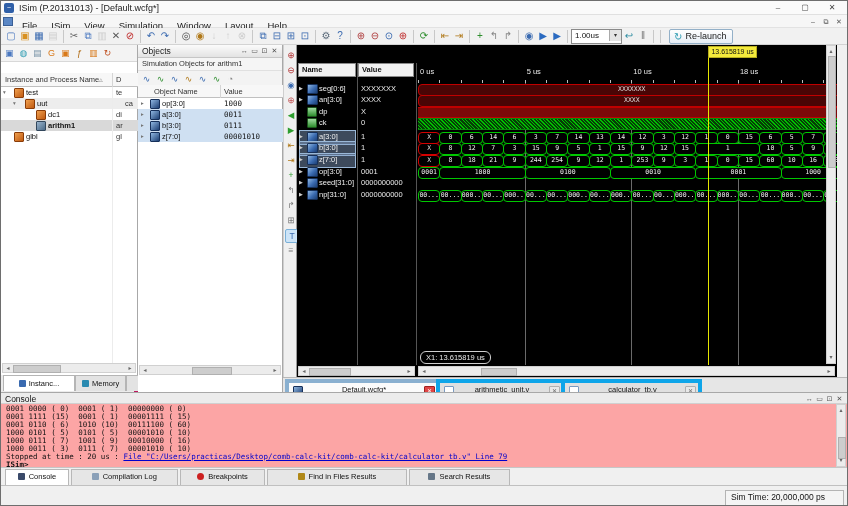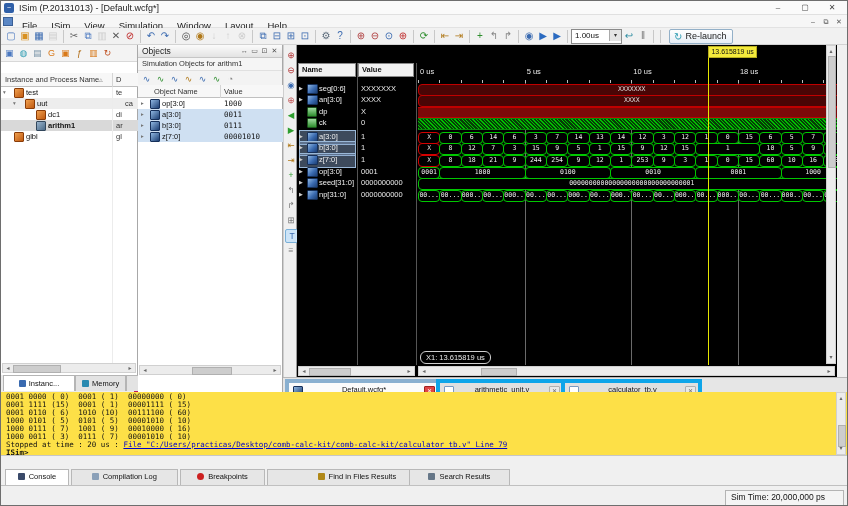--- a/index.html
+++ b/index.html
@@ -65,21 +65,21 @@
   .cursorlabel{position:absolute;background:#f4ea3c;color:#111;font-size:7px;line-height:10px;padding:0 2px;border:1px solid #b8ae1e;}
   .x1label{position:absolute;border:1px solid #cfcfcf;border-radius:6px;color:#e8e8e8;font-size:7.5px;line-height:11px;padding:0 5px;background:#000;}
   .selbox{position:absolute;background:rgba(135,165,205,0.45);border:1px solid #9ab8d8;}
   .doctab{position:absolute;top:1px;height:14px;font-size:7.5px;line-height:13px;border:4px solid #0ea5e9;background:#e0e0e0;text-align:center;}
   .doctab.active{background:#fbfbfb;border-color:#8ab0d0;border-bottom:2px solid #4a90d9;}
   .closebox{position:absolute;right:2px;top:2.5px;width:9px;height:9px;font-size:6px;line-height:9px;text-align:center;color:#666;border:1px solid #b0b0b0;background:#e8e8e8;border-radius:1px;}
   .closebox.red{background:#e04545;border-color:#a02020;color:#fff;}
   .dico{position:absolute;left:4px;top:3px;width:8px;height:8px;border-radius:1px;}
   
   .consolehead{left:0;top:391px;width:846px;height:12px;background:#ececec;border-top:1px solid #a8a8a8;border-bottom:1px solid #d0d0d0;font-size:8.5px;line-height:12px;padding-left:4px;}
-  .consolebody{left:0;top:391px;width:846px;height:64px;background:#fde047;border-bottom:1px solid #c6c6c6;overflow:hidden;}
+  .consolebody{left:0;top:403px;width:846px;height:64px;background:#fca5a5;border-bottom:1px solid #c6c6c6;overflow:hidden;}
   .cline{font-family:"DejaVu Sans Mono",monospace;font-size:7.5px;line-height:8px;white-space:pre;color:#111;padding-left:5px;}
   .clink{color:#0000cc;text-decoration:underline;}
   .ctab{position:absolute;top:1px;height:15px;border:1px solid #b8b8b8;background:#e6e6e6;font-size:7.5px;line-height:14px;text-align:center;}
   .ctab.active{background:#fff;border-bottom-color:#fff;}
   .statusbar{left:0;top:484px;width:846px;height:21px;background:#f0f0f0;border-top:1px solid #c0c0c0;}
   .simtime{position:absolute;right:3px;top:4px;width:112px;height:14px;border:1px solid #b4b4b4;font-size:8.5px;line-height:13px;padding-left:5px;background:#f4f4f4;}
 </style>
 </head>
 <body>
 
@@ -427,21 +427,20 @@
         <div class="seg" style="left: 121px; top: 122px; width: 20.33px;">0001</div>
         <div class="seg" style="left: 142.33px; top: 122px; width: 84.32px;">1000</div>
         <div class="seg" style="left: 227.65px; top: 122px; width: 84.32px;">0100</div>
         <div class="seg" style="left: 312.97px; top: 122px; width: 84.32px;">0010</div>
         <div class="seg" style="left: 398.29px; top: 122px; width: 84.32px;">0001</div>
         <div class="seg" style="left: 483.61px; top: 122px; width: 62.99px;">1000</div>
         <div style="position: absolute; left: 2px; top: 134px; color: rgb(207, 207, 207); font-size: 5px;">▶</div>
         <div class="busico" style="left: 10px; top: 133px;"></div>
         <div class="sname" style="left: 22px; top: 133px;">seed[31:0]</div>
         <div class="sval" style="left: 64px; top: 133px;">0000000000</div>
-        <div class="seg" style="left: 121px; top: 133px; width: 425.6px;">00000000000000000000000000000001</div>
         <div style="position: absolute; left: 2px; top: 146px; color: rgb(207, 207, 207); font-size: 5px;">▶</div>
         <div class="busico" style="left: 10px; top: 145px;"></div>
         <div class="sname" style="left: 22px; top: 145px;">np[31:0]</div>
         <div class="sval" style="left: 64px; top: 145px;">0000000000</div>
         <div class="seg" style="left: 121px; top: 145px; width: 20.33px;">00...</div>
         <div class="seg" style="left: 142.33px; top: 145px; width: 20.33px;">00...</div>
         <div class="seg" style="left: 163.66px; top: 145px; width: 20.33px;">000...</div>
         <div class="seg" style="left: 184.99px; top: 145px; width: 20.33px;">00...</div>
         <div class="seg" style="left: 206.32px; top: 145px; width: 20.33px;">000...</div>
         <div class="seg" style="left: 227.65px; top: 145px; width: 20.33px;">00...</div>
@@ -515,20 +514,20 @@
     <div class="a scrollv" id="con-vscroll" style="left:835px;top:0;width:10px;height:63px;">
         <div class="sarrow" style="left: 0px; top: 1px; width: 8px;">▴</div>
         <div class="sarrow" style="left: 0px; bottom: 1px; width: 8px;">▾</div>
         <div class="sthumb" style="left: 1px; top: 32px; width: 6px; height: 20px;"></div>
       </div>
   </div>
   <div class="a" id="con-tabs" style="left:0;top:467px;width:846px;height:17px;background:#f0f0f0;">
       <div class="ctab active" style="left: 4px; width: 61.8px;"><span style="display: inline-block; width: 7px; height: 7px; background: rgb(58, 74, 106); margin-right: 4px; vertical-align: -1px; border-radius: 1px;"></span>Console</div>
       <div class="ctab" style="left: 69.8px; width: 105px;"><span style="display: inline-block; width: 7px; height: 7px; background: rgb(138, 160, 184); margin-right: 4px; vertical-align: -1px; border-radius: 1px;"></span>Compilation Log</div>
       <div class="ctab" style="left: 178.8px; width: 83.4px;"><span style="display: inline-block; width: 7px; height: 7px; background: rgb(204, 32, 32); margin-right: 4px; vertical-align: -1px; border-radius: 50%;"></span>Breakpoints</div>
-      <div class="ctab" style="left: 266.2px; width: 137.4px; padding-left: 20px;"><span style="display: inline-block; width: 7px; height: 7px; background: rgb(176, 136, 24); margin-right: 4px; vertical-align: -1px; border-radius: 1px;"></span>Find in Files Results</div>
+      <div class="ctab" style="left: 266.2px; width: 137.4px;"><span style="display: inline-block; width: 7px; height: 7px; background: rgb(176, 136, 24); margin-right: 4px; vertical-align: -1px; border-radius: 1px;"></span>Find in Files Results</div>
       <div class="ctab" style="left: 407.6px; width: 99.6px;"><span style="display: inline-block; width: 7px; height: 7px; background: rgb(102, 119, 136); margin-right: 4px; vertical-align: -1px; border-radius: 1px;"></span>Search Results</div>
     </div>
 
   <div class="a statusbar">
     <div class="simtime">Sim Time: 20,000,000 ps</div>
   </div>
 </div>
 
 </body></html>

